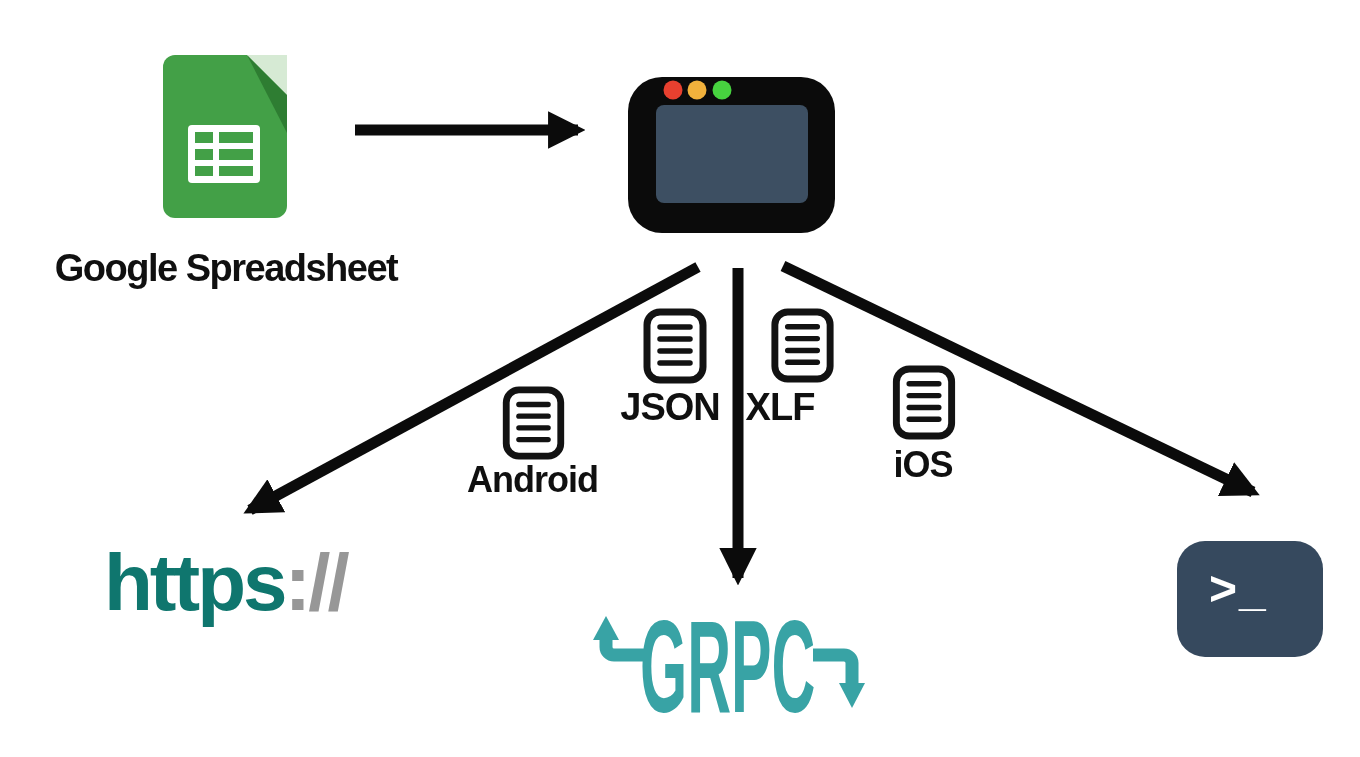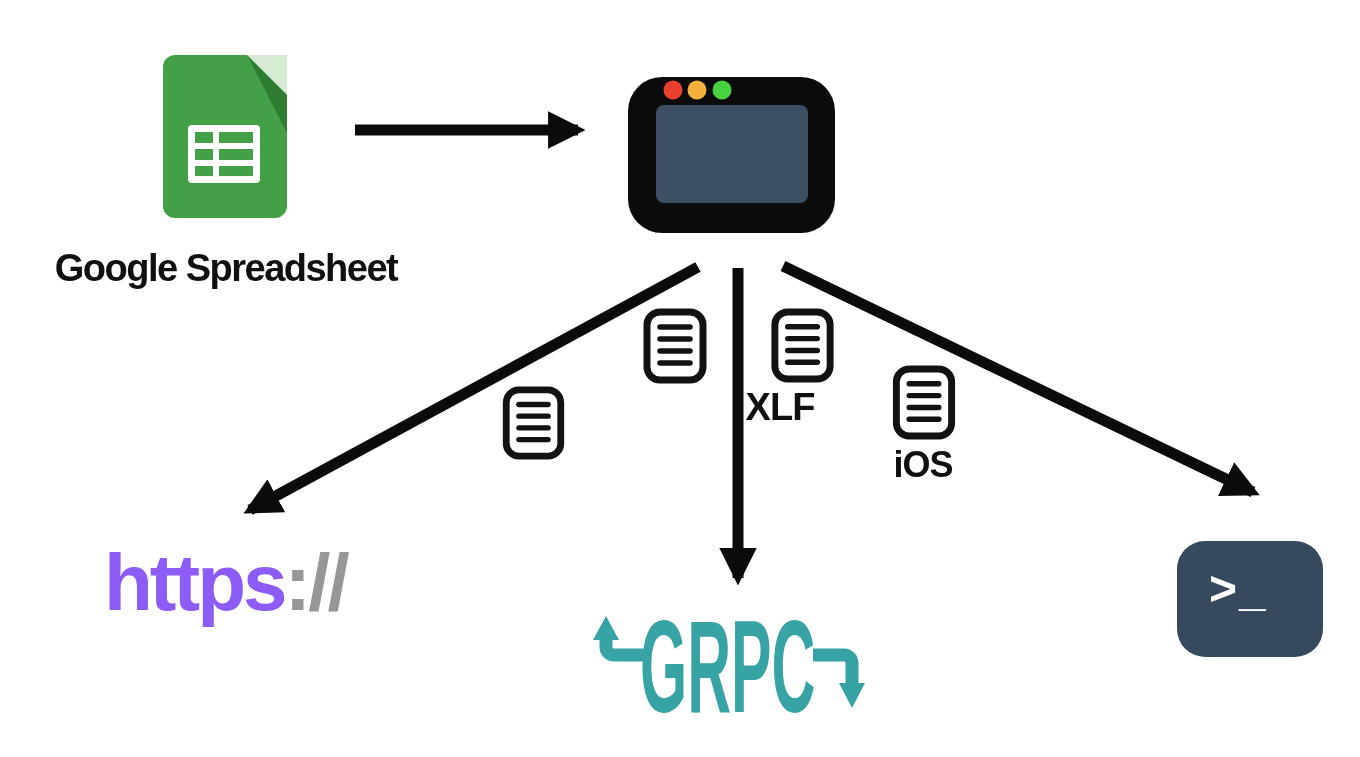--- a/index.html
+++ b/index.html
@@ -7,21 +7,21 @@
   #canvas{position:relative;width:1360px;height:757px;background:#ffffff;overflow:hidden;}
   .abs{position:absolute;}
   .label{font-weight:bold;color:#101010;letter-spacing:-1px;white-space:nowrap;}
   #src-label{left:40px;top:228px;width:372px;text-align:center;font-size:38px;letter-spacing:-1.5px;margin-top:19px;}
   .fmt-label{font-size:36px;text-align:center;}
   #lbl-android{left:455px;top:459px;width:155px;}
   #lbl-json{left:610px;top:386px;width:120px;font-size:38px;}
   #lbl-xlf{left:725px;top:386px;width:110px;font-size:38px;}
   #lbl-ios{left:873px;top:444px;width:100px;}
   #https-text{left:104px;top:543px;font-size:80px;font-weight:bold;letter-spacing:-3px;line-height:1;white-space:nowrap;}
-  #https-scheme{color:#8b5cf6;}
+  #https-scheme{color:#0f766e;}
   #https-sep{color:#979797;}
   #terminal{left:1177px;top:541px;width:146px;height:116px;background:#36495E;border-radius:28px;}
   #terminal-prompt{position:absolute;left:32px;top:20px;color:#ffffff;font-size:48px;font-weight:bold;letter-spacing:2px;}
   svg{display:block;}
 </style>
 </head>
 <body>
 
 <div id="canvas">
 
@@ -68,30 +68,32 @@
 
   <svg class="abs" style="left:502px;top:386px;" width="63" height="74" viewBox="0 0 64 76">
     <rect x="4" y="4" width="56" height="68" rx="13" fill="#ffffff" stroke="#121212" stroke-width="7"></rect>
     <g stroke="#121212" stroke-width="5.5" stroke-linecap="round">
       <line x1="17" y1="19" x2="47" y2="19"></line>
         <line x1="17" y1="31" x2="47" y2="31"></line>
       <line x1="17" y1="43" x2="47" y2="43"></line>
         <line x1="17" y1="55" x2="47" y2="55"></line>
     </g>
   </svg>
+  <div class="abs label fmt-label" id="lbl-android">Android</div>
 
   <svg class="abs" style="left:642px;top:308px;" width="66" height="76" viewBox="0 0 64 76">
     <rect x="4" y="4" width="56" height="68" rx="13" fill="#ffffff" stroke="#121212" stroke-width="7"></rect>
     <g stroke="#121212" stroke-width="5.5" stroke-linecap="round">
       <line x1="17" y1="19" x2="47" y2="19"></line>
         <line x1="17" y1="31" x2="47" y2="31"></line>
       <line x1="17" y1="43" x2="47" y2="43"></line>
         <line x1="17" y1="55" x2="47" y2="55"></line>
     </g>
   </svg>
+  <div class="abs label fmt-label" id="lbl-json">JSON</div>
 
   <svg class="abs" style="left:770px;top:308px;" width="65" height="75" viewBox="0 0 64 76">
     <rect x="4" y="4" width="56" height="68" rx="13" fill="#ffffff" stroke="#121212" stroke-width="7"></rect>
     <g stroke="#121212" stroke-width="5.5" stroke-linecap="round">
       <line x1="17" y1="19" x2="47" y2="19"></line>
         <line x1="17" y1="31" x2="47" y2="31"></line>
       <line x1="17" y1="43" x2="47" y2="43"></line>
         <line x1="17" y1="55" x2="47" y2="55"></line>
     </g>
   </svg>

